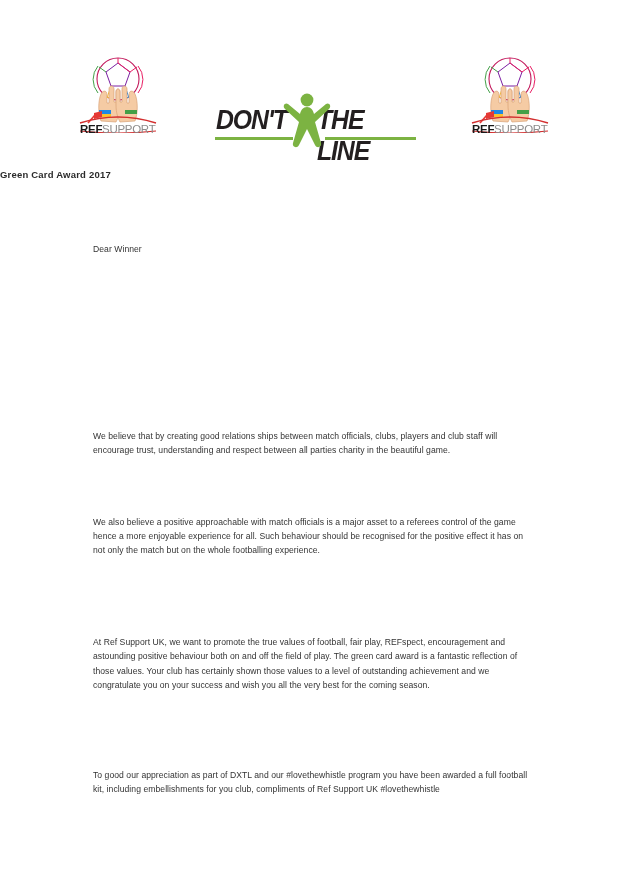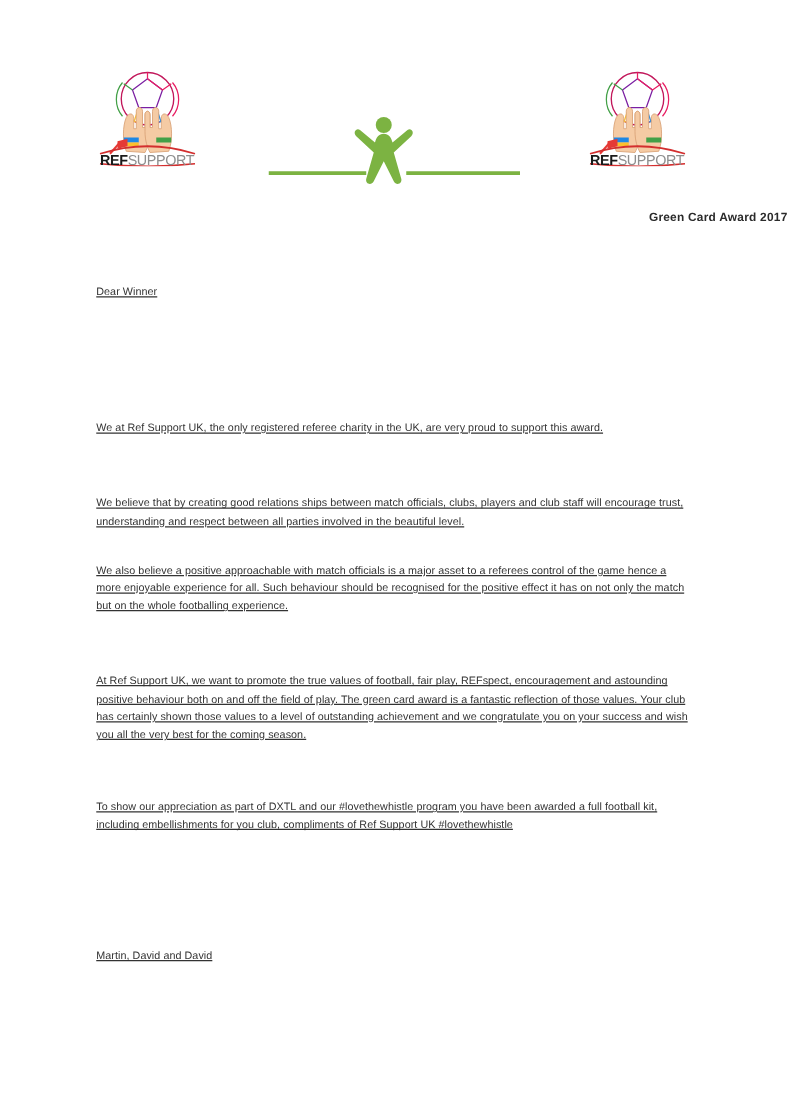--- a/index.html
+++ b/index.html
@@ -139,43 +139,42 @@
     width: 52px;
     height: 58px;
   }
 
   
   .doc-title {
     position: absolute;
     left: 0;
     top: 169px;
     width: 630px;
-    text-align: right;
+    text-align: left;
     font-family: "Liberation Sans", sans-serif;
     font-size: 9.5px;
     font-weight: bold;
     color: #2b2b2b;
     letter-spacing: 0.2px;
   }
 
   
   .body-text {
     position: absolute;
     left: 77px;
     top: 226px;
     width: 474px;
   }
   .para {
     font-family: "Liberation Sans", sans-serif;
     font-size: 8.6px;
     line-height: 14.2px;
     color: #333333;
-    margin: 0;
+    margin: 16px;
     letter-spacing: 0.05px;
-    text-decoration: underline;
   }
   .gap-salutation { height: 51px; }
   .gap-lg { height: 44px; }
   .gap-md { height: 25px; }
   .gap-xl { height: 46px; }
 </style>
 </head>
 <body>
 
 <div class="page">
@@ -214,20 +213,24 @@
           <path d="M2 8 Q40 -4 78 8" fill="none" stroke="#d32f2f" stroke-width="1.4"></path>
           <path d="M2 16 Q40 20 78 16" fill="none" stroke="#d32f2f" stroke-width="1.2"></path>
         </svg>
         <div class="rs-textline">
           <span class="rs-ref">REF</span><span class="rs-support">SUPPORT</span>
         </div>
       </div>
     </div>
 
     <div class="dxtl-logo">
+      <div class="dxtl-words">
+        <span class="dxtl-dont">DON'T</span>
+        <span class="dxtl-theline">THE LINE</span>
+      </div>
       <div class="dxtl-rule-left"></div>
       <div class="dxtl-rule-right"></div>
       <div class="dxtl-figure">
         <svg width="52" height="58" viewBox="0 0 52 58">
           <circle cx="26" cy="9" r="6.4" fill="#7cb342"></circle>
           <path d="M26 16
                    C30 16 32 19 33 23
                    L45 13 C48 11 51 15 48 18
                    L34 31
                    L40 52 C41 56 36 58 34 54
@@ -277,33 +280,32 @@
   </div>
 
   <div class="doc-title">Green Card Award 2017</div>
 
   <div class="body-text">
     <p class="para">Dear Winner</p>
     <div class="gap-salutation"></div>
 
     <div class="gap-lg"></div>
 
-    <p class="para">We at Ref Support UK, the only registered referee charity in the UK, are very proud to support this award.</p>
     <div class="gap-xl"></div>
 
-    <p class="para">We believe that by creating good relations ships between match officials, clubs, players and club staff will encourage trust, understanding and respect between all parties involved in the beautiful level.</p>
+    <p class="para">We believe that by creating good relations ships between match officials, clubs, players and club staff will encourage trust, understanding and respect between all parties charity in the beautiful game.</p>
     <div class="gap-md"></div>
 
     <p class="para">We also believe a positive approachable with match officials is a major asset to a referees control of the game hence a more enjoyable experience for all. Such behaviour should be recognised for the positive effect it has on not only the match but on the whole footballing experience.</p>
     <div class="gap-xl"></div>
 
     <p class="para">At Ref Support UK, we want to promote the true values of football, fair play, REFspect, encouragement and astounding positive behaviour both on and off the field of play. The green card award is a fantastic reflection of those values. Your club has certainly shown those values to a level of outstanding achievement and we congratulate you on your success and wish you all the very best for the coming season.</p>
     <div class="gap-lg"></div>
 
-    <p class="para">To show our appreciation as part of DXTL and our #lovethewhistle program you have been awarded a full football kit, including embellishments for you club, compliments of Ref Support UK #lovethewhistle</p>
+    <p class="para">To good our appreciation as part of DXTL and our #lovethewhistle program you have been awarded a full football kit, including embellishments for you club, compliments of Ref Support UK #lovethewhistle</p>
     <div class="gap-xl"></div>
 
     <div class="gap-lg"></div>
 
     <p class="para">Martin, David and David</p>
   </div>
 
 </div>
 
 </body></html>

